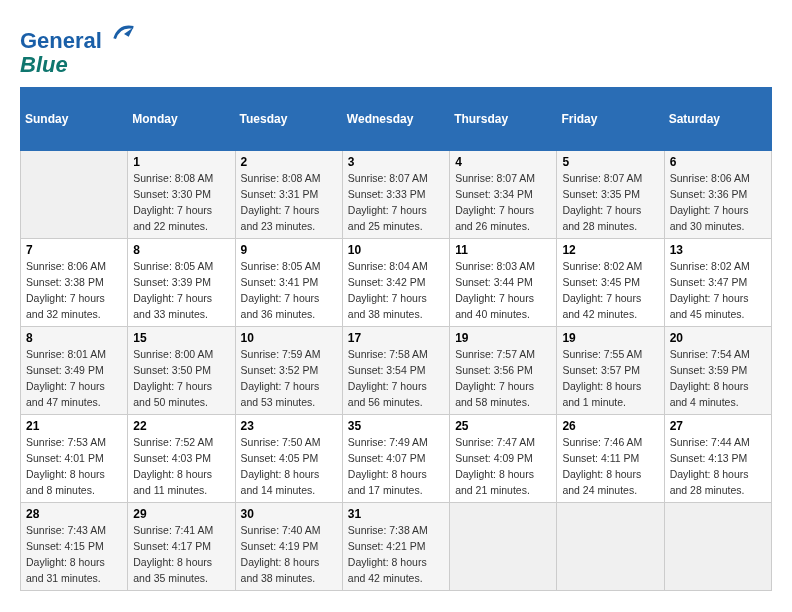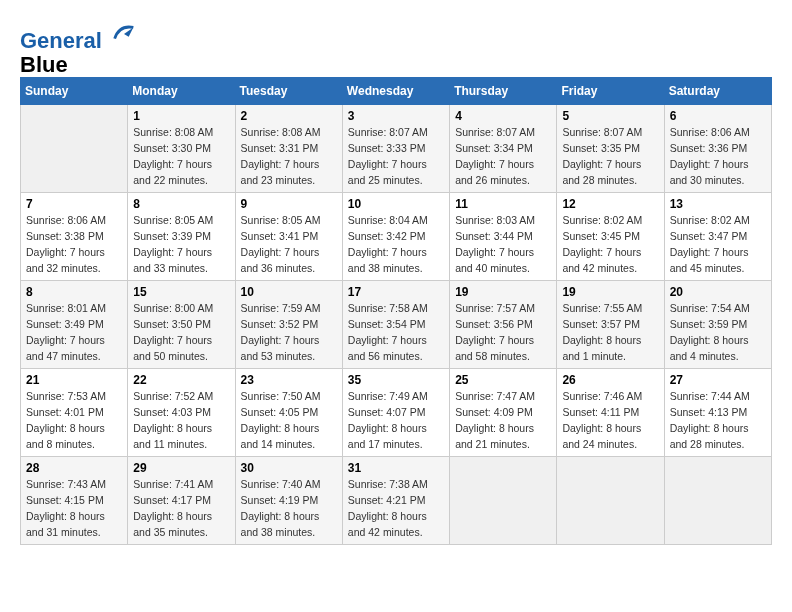--- a/index.html
+++ b/index.html
@@ -7,20 +7,21 @@
       font-family: Arial, sans-serif;
       background: #fff;
       width: 792px;
       min-height: 612px;
       padding: 20px;
     }
     .header {
       display: flex;
       justify-content: space-between;
       align-items: center;
+      margin-bottom: 10px;
     }
     .logo {
       display: flex;
       align-items: center;
     }
     .logo-text {
       font-size: 22px;
       font-weight: bold;
       color: #333;
       line-height: 1.1;
@@ -48,21 +49,21 @@
     table {
       width: 100%;
       border-collapse: collapse;
       font-size: 11px;
     }
     thead tr {
       background-color: #2a6db5;
       color: white;
     }
     thead th {
-      padding: 6px 4px;
+      padding: 24px 4px;
       text-align: left;
       font-weight: bold;
       font-size: 12px;
       border: 1px solid #2a6db5;
     }
     tbody tr {
       border: 1px solid #ccc;
     }
     tbody td {
       vertical-align: top;
@@ -99,21 +100,21 @@
   <div class="logo">
     <div>
       <div class="logo-text">
         <span>General</span>
         <svg class="logo-icon" viewBox="0 0 30 30">
           <path d="M5 20 Q10 5 25 8" stroke="#1a5fa8" stroke-width="3" fill="none"></path>
           <path d="M15 15 L25 8 L20 18" fill="#1a5fa8"></path>
         </svg>
       </div>
       <div class="logo-text">
-        <span style="color:#000000;">Blue</span>
+        <span style="color:#0f766e;font-style:italic;">Blue</span>
       </div>
     </div>
   </div>
   <div class="title-block">
     <div class="month-title"></div>
     <div class="subtitle"></div>
   </div>
 </div>
 
 <table>

